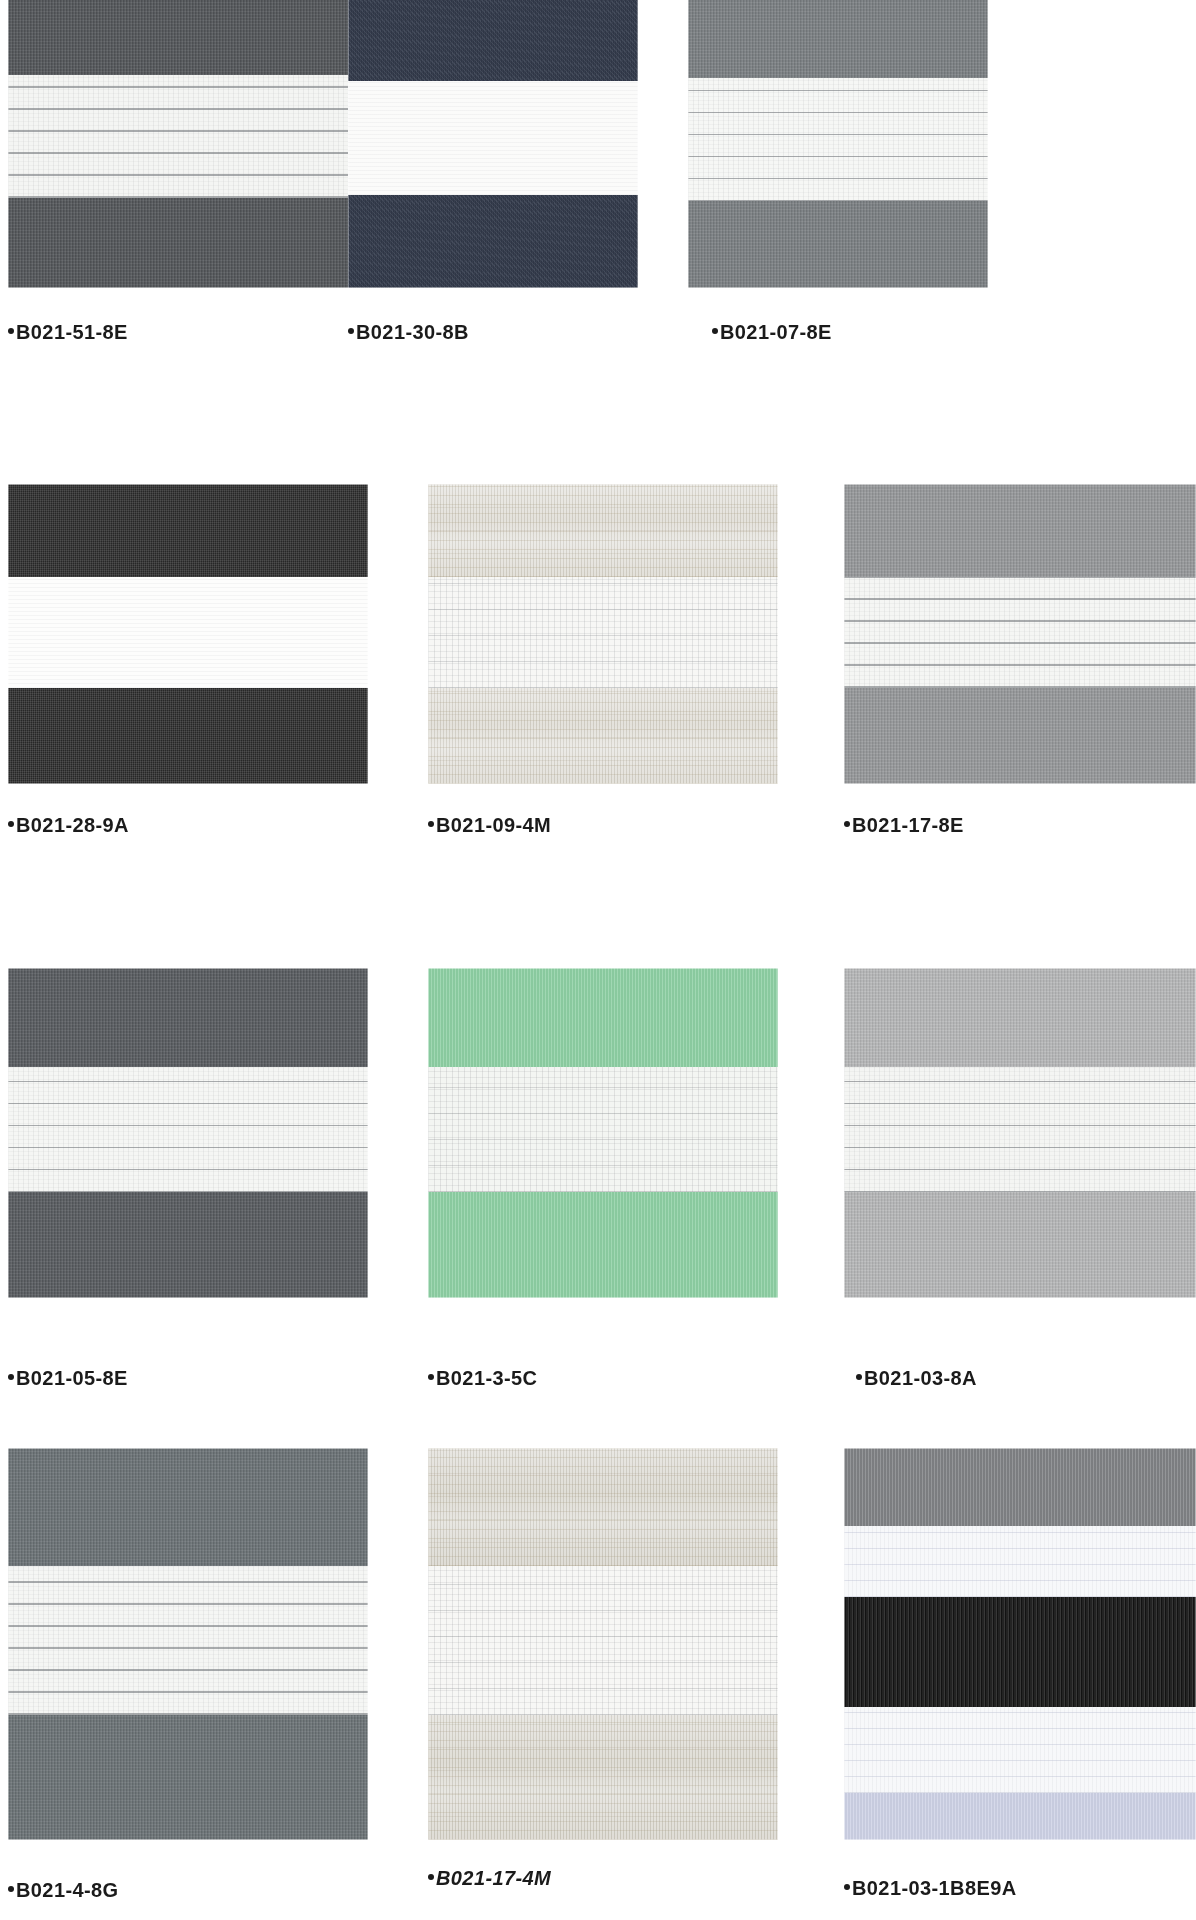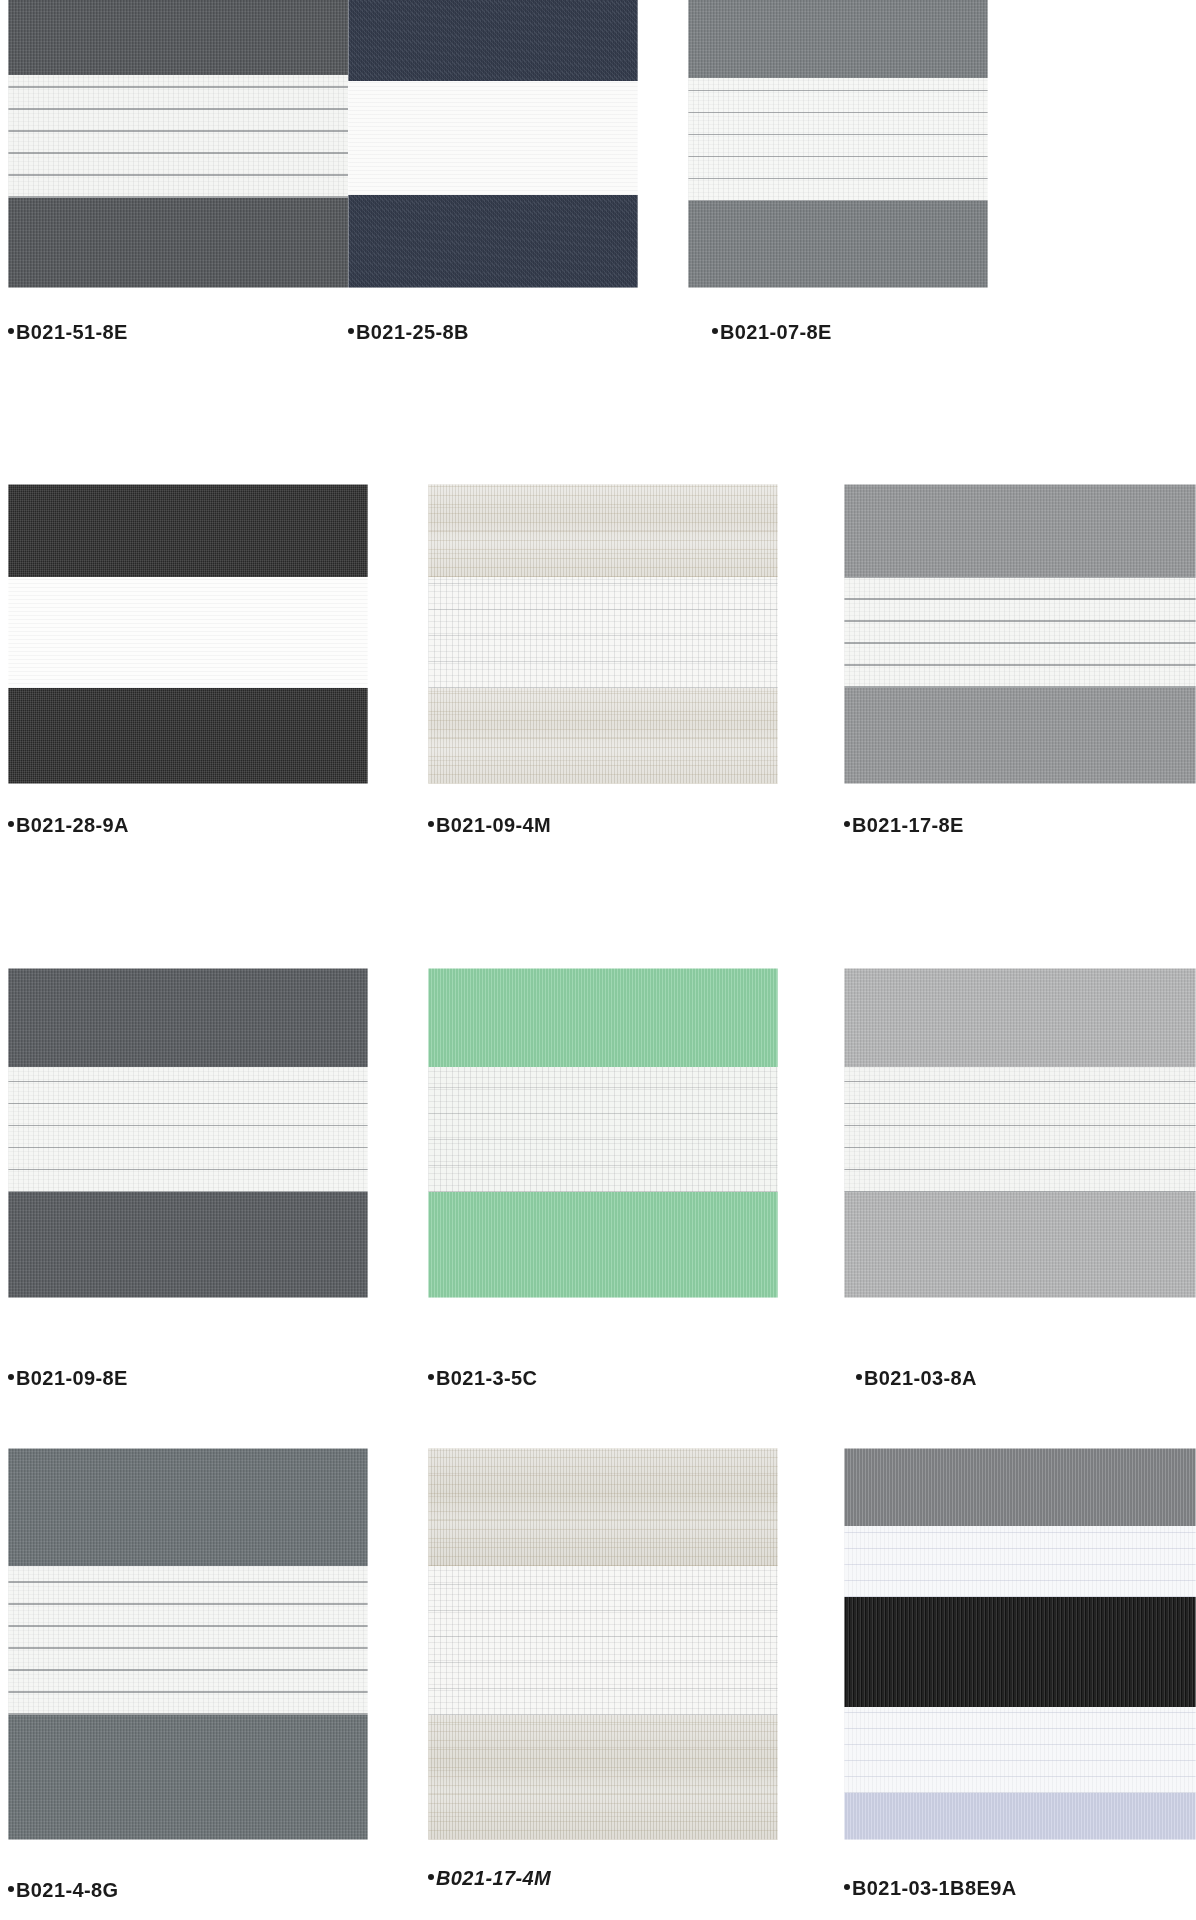--- a/index.html
+++ b/index.html
@@ -300,21 +300,21 @@
     </div>
     <div class="code-label" style="left: 8px; top: 320px;"><span class="bullet"></span><span class="code-text">B021-51-8E</span></div>
     <div class="swatch-cell" style="left: 348px; top: -12px; width: 290px; height: 300px;">
       <div class="swatch">
         <div class="band tex-twill" style="top: 0%; height: 31%; background: rgb(52, 60, 77);"></div>
         <div class="band sheer-plain" style="top: 31%; height: 38%; background: rgb(251, 251, 250);"></div>
         <div class="band tex-twill" style="top: 69%; height: 31%; background: rgb(52, 60, 77);"></div>
         <div class="swatch-edge"></div>
       </div>
     </div>
-    <div class="code-label" style="left: 348px; top: 320px;"><span class="bullet"></span><span class="code-text">B021-25-8B</span></div>
+    <div class="code-label" style="left: 348px; top: 320px;"><span class="bullet"></span><span class="code-text">B021-30-8B</span></div>
     <div class="swatch-cell" style="left: 688px; top: -12px; width: 300px; height: 300px;">
       <div class="swatch">
         <div class="band tex-weave" style="top: 0%; height: 30%; background: rgb(123, 128, 131);"></div>
         <div class="band sheer-ruled" style="top: 30%; height: 41%; background: rgb(246, 247, 245);"></div>
         <div class="band tex-weave" style="top: 71%; height: 29%; background: rgb(123, 128, 131);"></div>
         <div class="swatch-edge"></div>
       </div>
     </div>
     <div class="code-label" style="left: 712px; top: 320px;"><span class="bullet"></span><span class="code-text">B021-07-8E</span></div>
     <div class="swatch-cell" style="left: 8px; top: 484px; width: 360px; height: 300px;">
@@ -345,21 +345,21 @@
     </div>
     <div class="code-label" style="left: 844px; top: 813px;"><span class="bullet"></span><span class="code-text">B021-17-8E</span></div>
     <div class="swatch-cell" style="left: 8px; top: 968px; width: 360px; height: 330px;">
       <div class="swatch">
         <div class="band tex-weave" style="top: 0%; height: 30%; background: rgb(88, 92, 96);"></div>
         <div class="band sheer-ruled" style="top: 30%; height: 38%; background: rgb(245, 246, 244);"></div>
         <div class="band tex-weave" style="top: 68%; height: 32%; background: rgb(88, 92, 96);"></div>
         <div class="swatch-edge"></div>
       </div>
     </div>
-    <div class="code-label" style="left: 8px; top: 1366px;"><span class="bullet"></span><span class="code-text">B021-09-8E</span></div>
+    <div class="code-label" style="left: 8px; top: 1366px;"><span class="bullet"></span><span class="code-text">B021-05-8E</span></div>
     <div class="swatch-cell" style="left: 428px; top: 968px; width: 350px; height: 330px;">
       <div class="swatch">
         <div class="band tex-rib" style="top: 0%; height: 30%; background: rgb(142, 208, 164);"></div>
         <div class="band sheer-mesh" style="top: 30%; height: 38%; background: rgb(243, 245, 242);"></div>
         <div class="band tex-rib" style="top: 68%; height: 32%; background: rgb(142, 208, 164);"></div>
         <div class="swatch-edge"></div>
       </div>
     </div>
     <div class="code-label" style="left: 428px; top: 1366px;"><span class="bullet"></span><span class="code-text">B021-3-5C</span></div>
     <div class="swatch-cell" style="left: 844px; top: 968px; width: 352px; height: 330px;">

